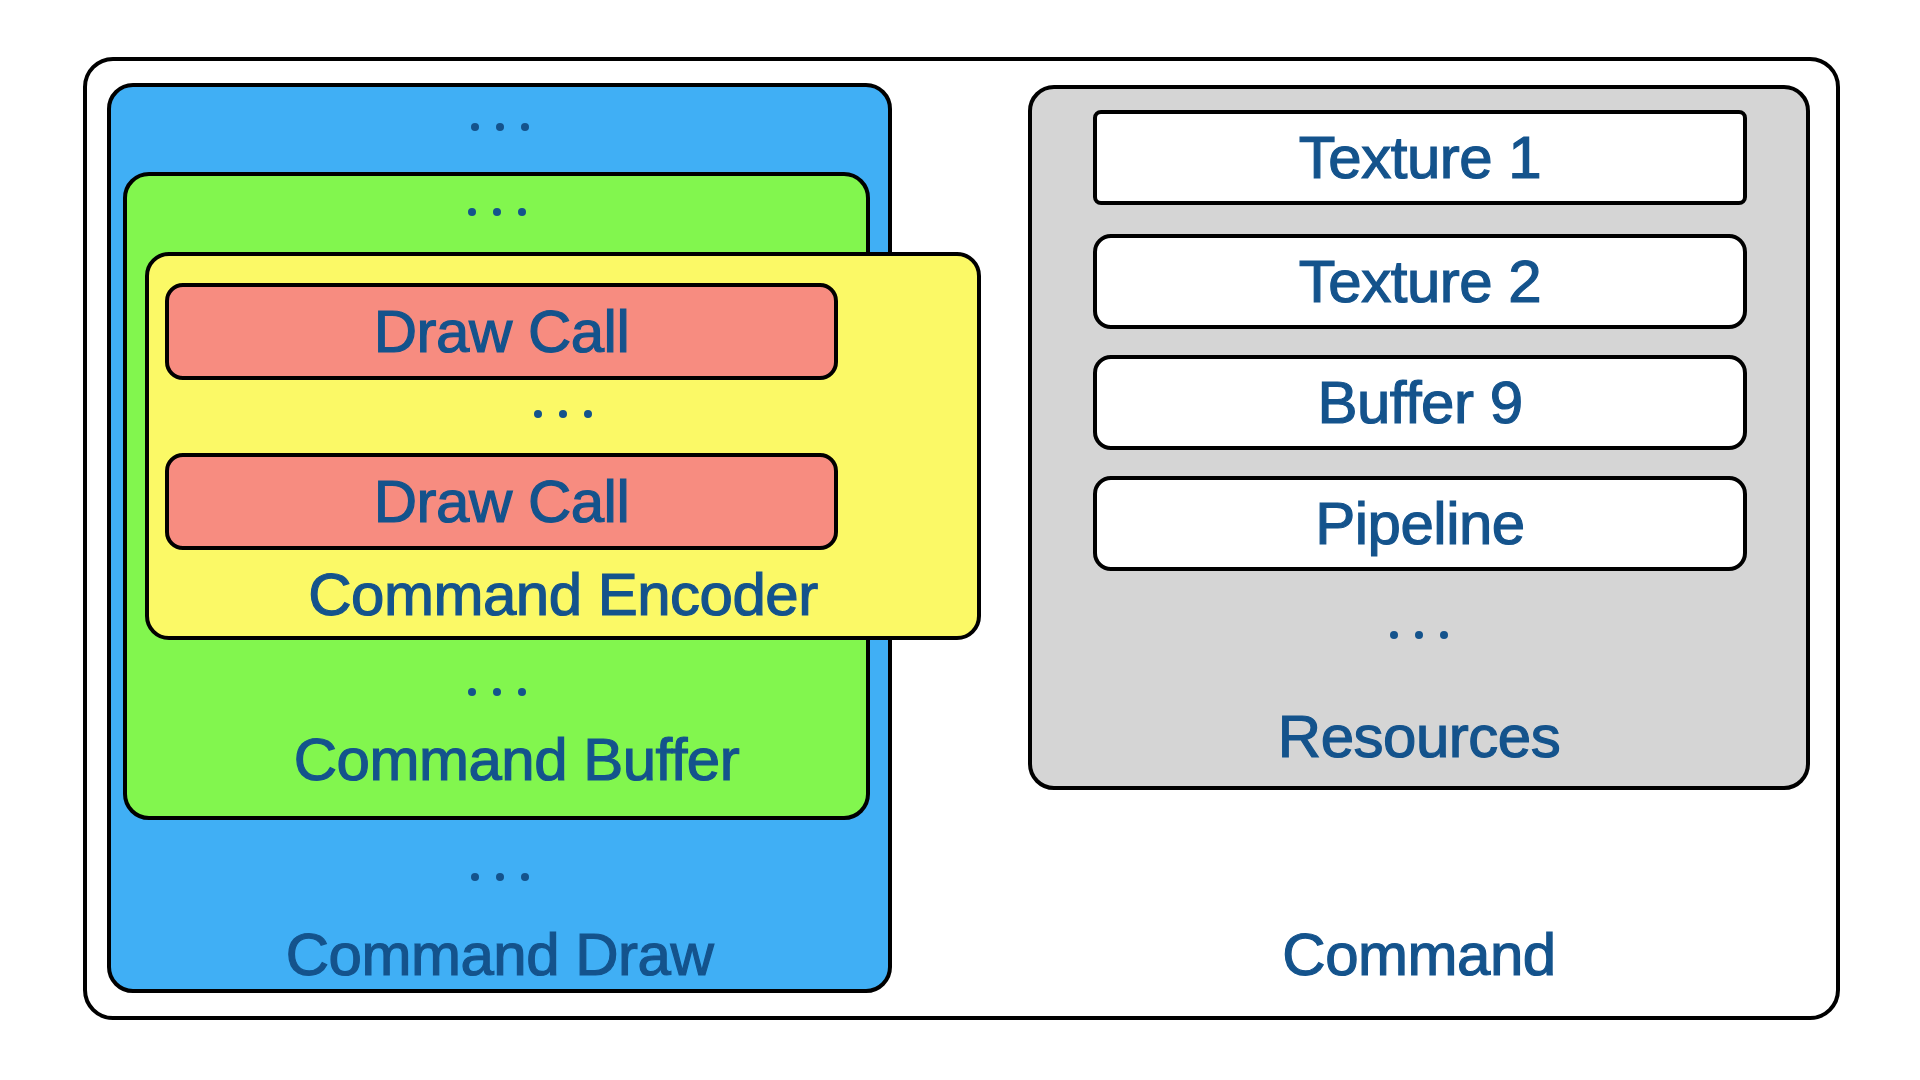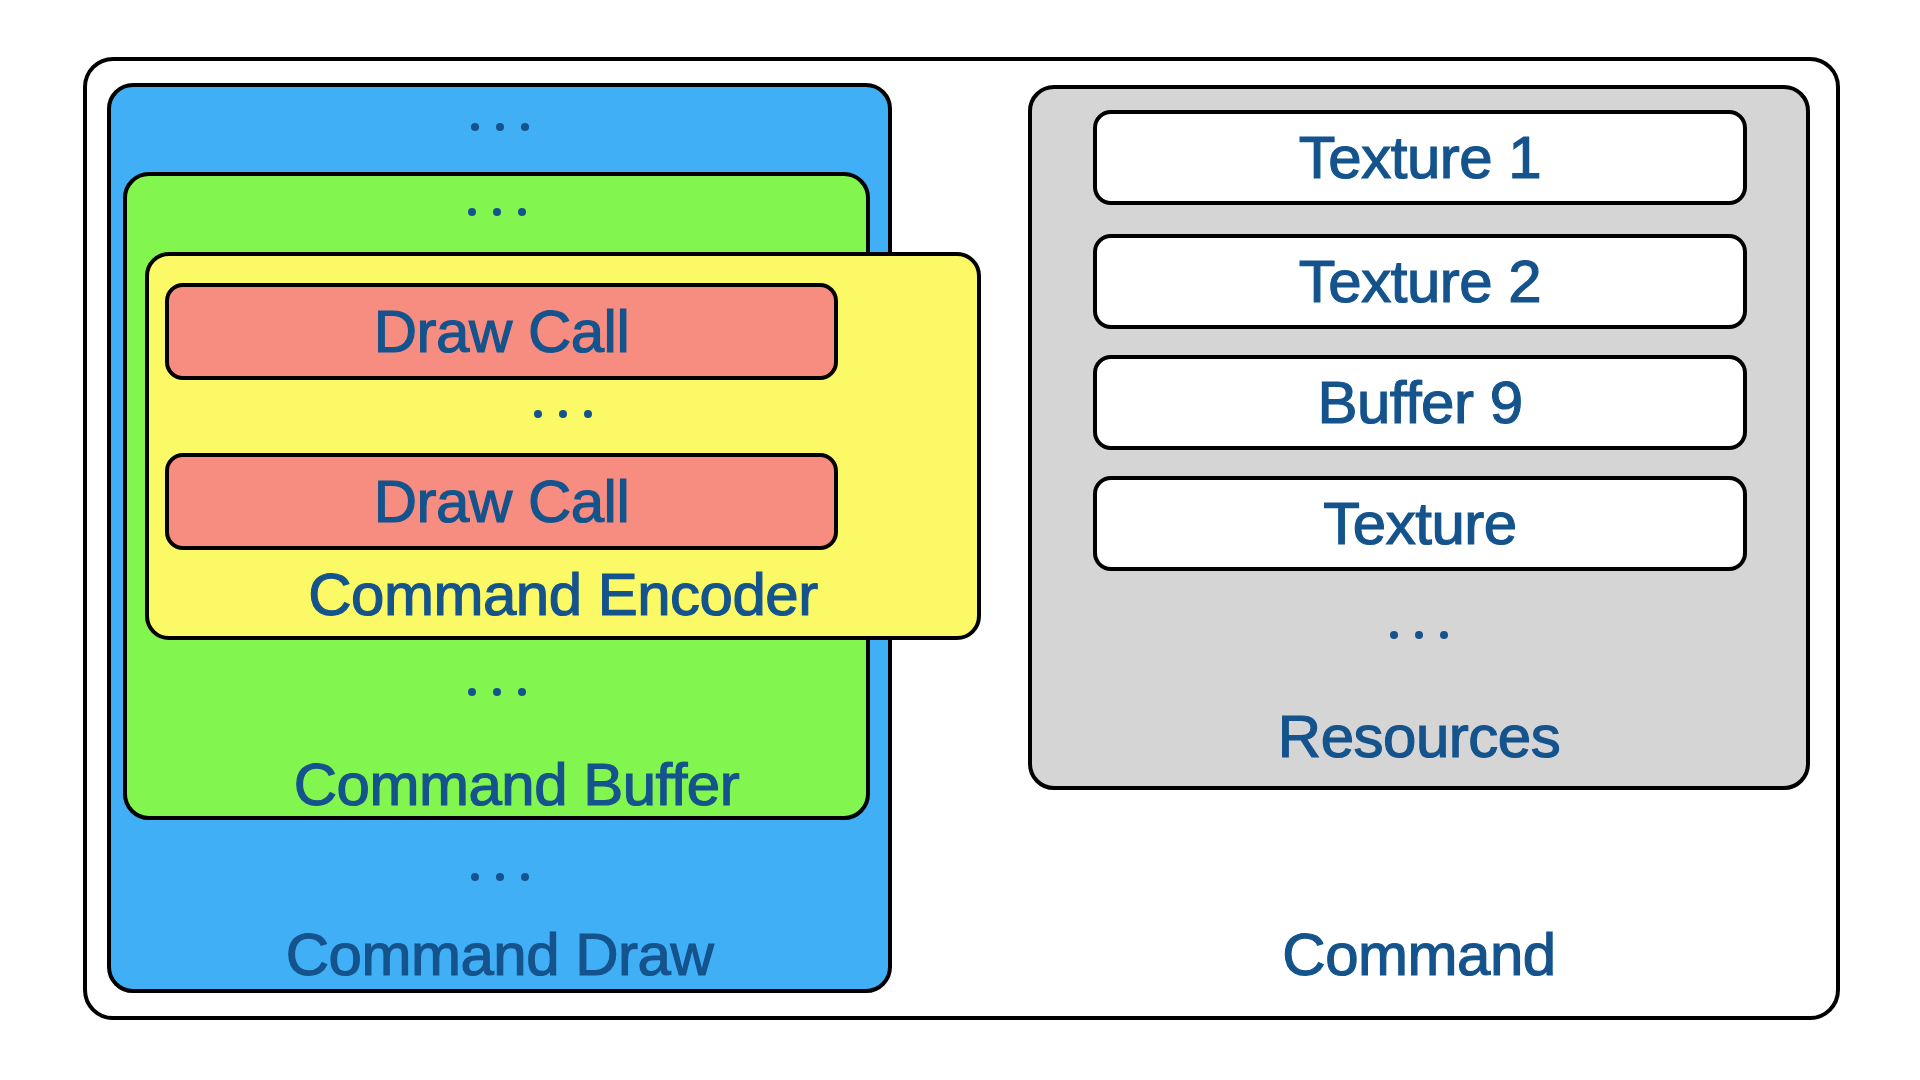--- a/index.html
+++ b/index.html
@@ -59,38 +59,38 @@
     left:941px;top:24px;width:782px;height:705px;
     border-radius:26px;
     background:var(--resources-gray);
   }
   .row{
     left:61px;width:654px;height:95px;
     border-radius:18px;
     background:var(--row-white);
     display:flex;align-items:center;justify-content:center;
   }
-  .row1{top:21px;}
+  .row1{top:21px;border-radius:8px;}
   .row2{top:145px;}
   .row3{top:266px;}
   .row4{top:387px;}
   .lbl{
     font-size:60px;
     line-height:72px;
     letter-spacing:-0.5px;
     color:var(--text-blue);
     -webkit-text-stroke:1.2px currentColor;
     white-space:nowrap;
   }
   .caption{
     position:absolute;left:0;right:0;
     text-align:center;
   }
   .encoder-caption{top:303px;}
-  .buffer-caption{top:573px;margin-left:40px;}
+  .buffer-caption{top:548px;margin-left:40px;}
   .queue-caption{top:832px;}
   .resources-caption{top:612px;}
   .device-caption{left:941px;width:782px;right:auto;top:858px;}
   .dots{
     position:absolute;left:0;right:0;
     display:flex;justify-content:center;align-items:center;
     gap:17px;height:8px;
   }
   .dot{
     width:8px;height:8px;border-radius:50%;
@@ -159,21 +159,21 @@
       <div class="box row row1">
         <span class="lbl">Texture 1</span>
       </div>
       <div class="box row row2">
         <span class="lbl">Texture 2</span>
       </div>
       <div class="box row row3">
         <span class="lbl">Buffer 9</span>
       </div>
       <div class="box row row4">
-        <span class="lbl">Texture</span>
+        <span class="lbl">Pipeline</span>
       </div>
       <div class="dots dots-resources">
         <i class="dot"></i>
           <i class="dot"></i>
           <i class="dot"></i>
       </div>
       <div class="lbl caption resources-caption">Resources</div>
     </div>
 
     <div class="lbl caption device-caption">Command</div>

